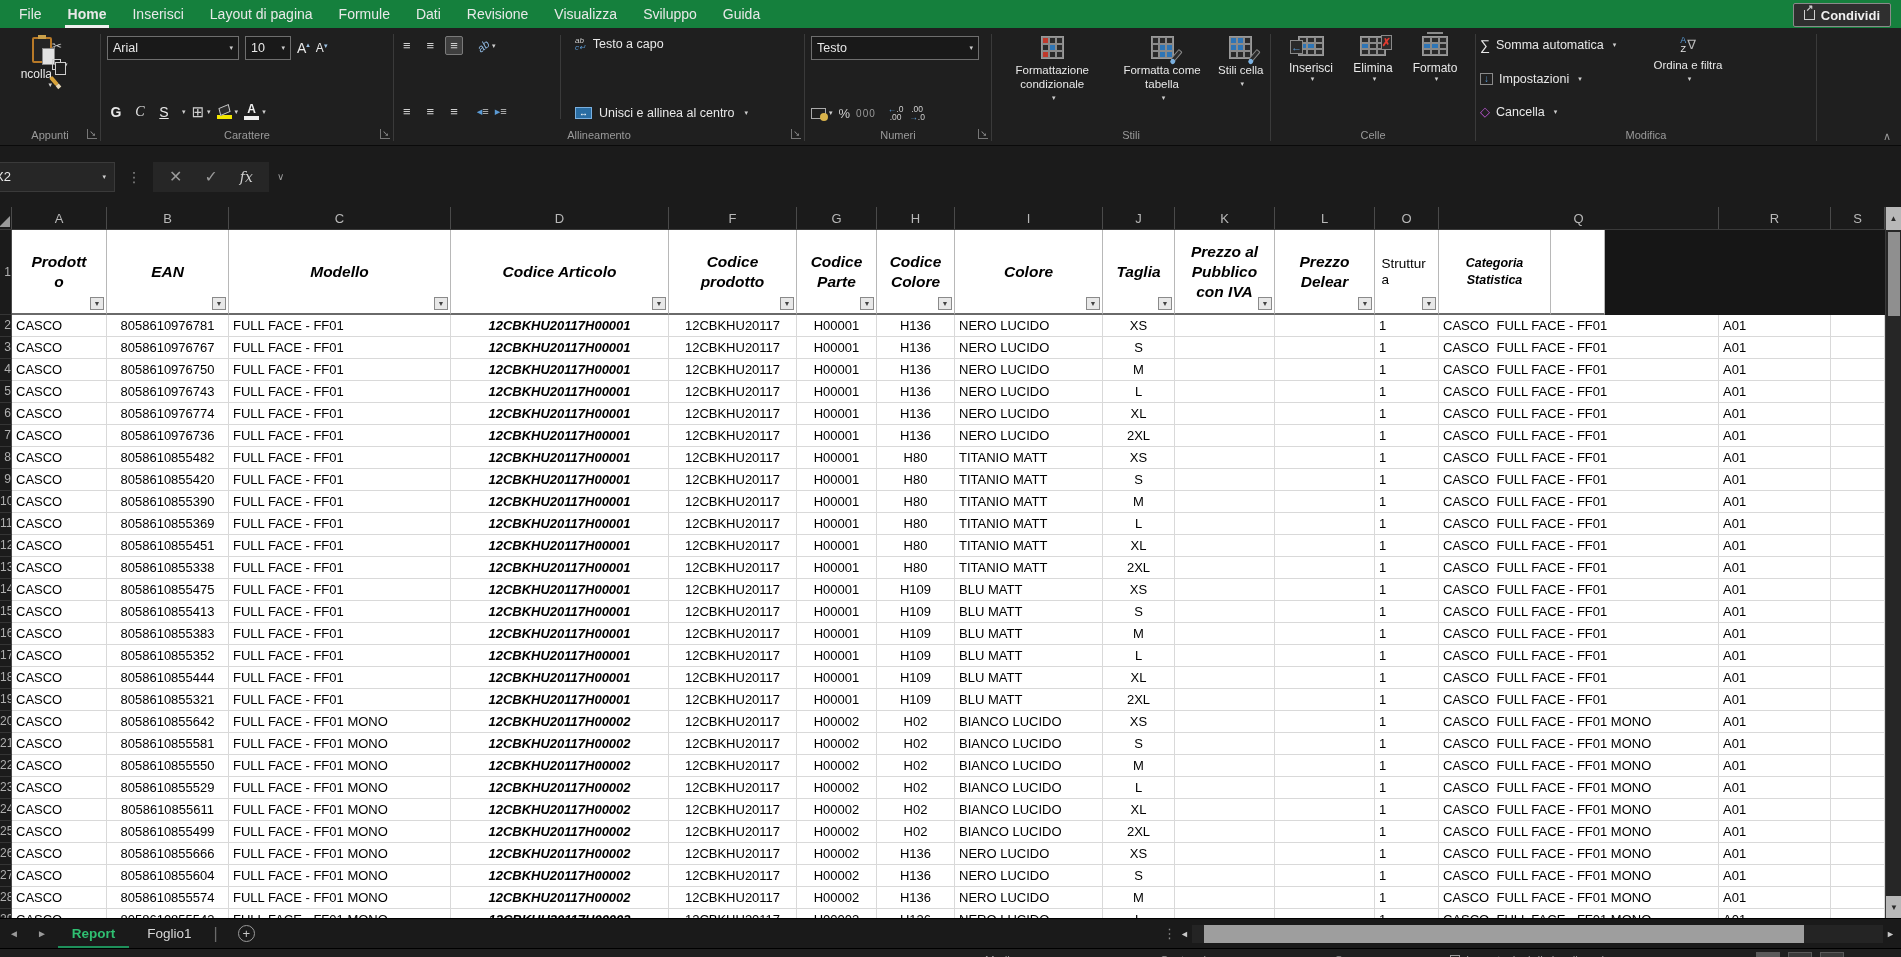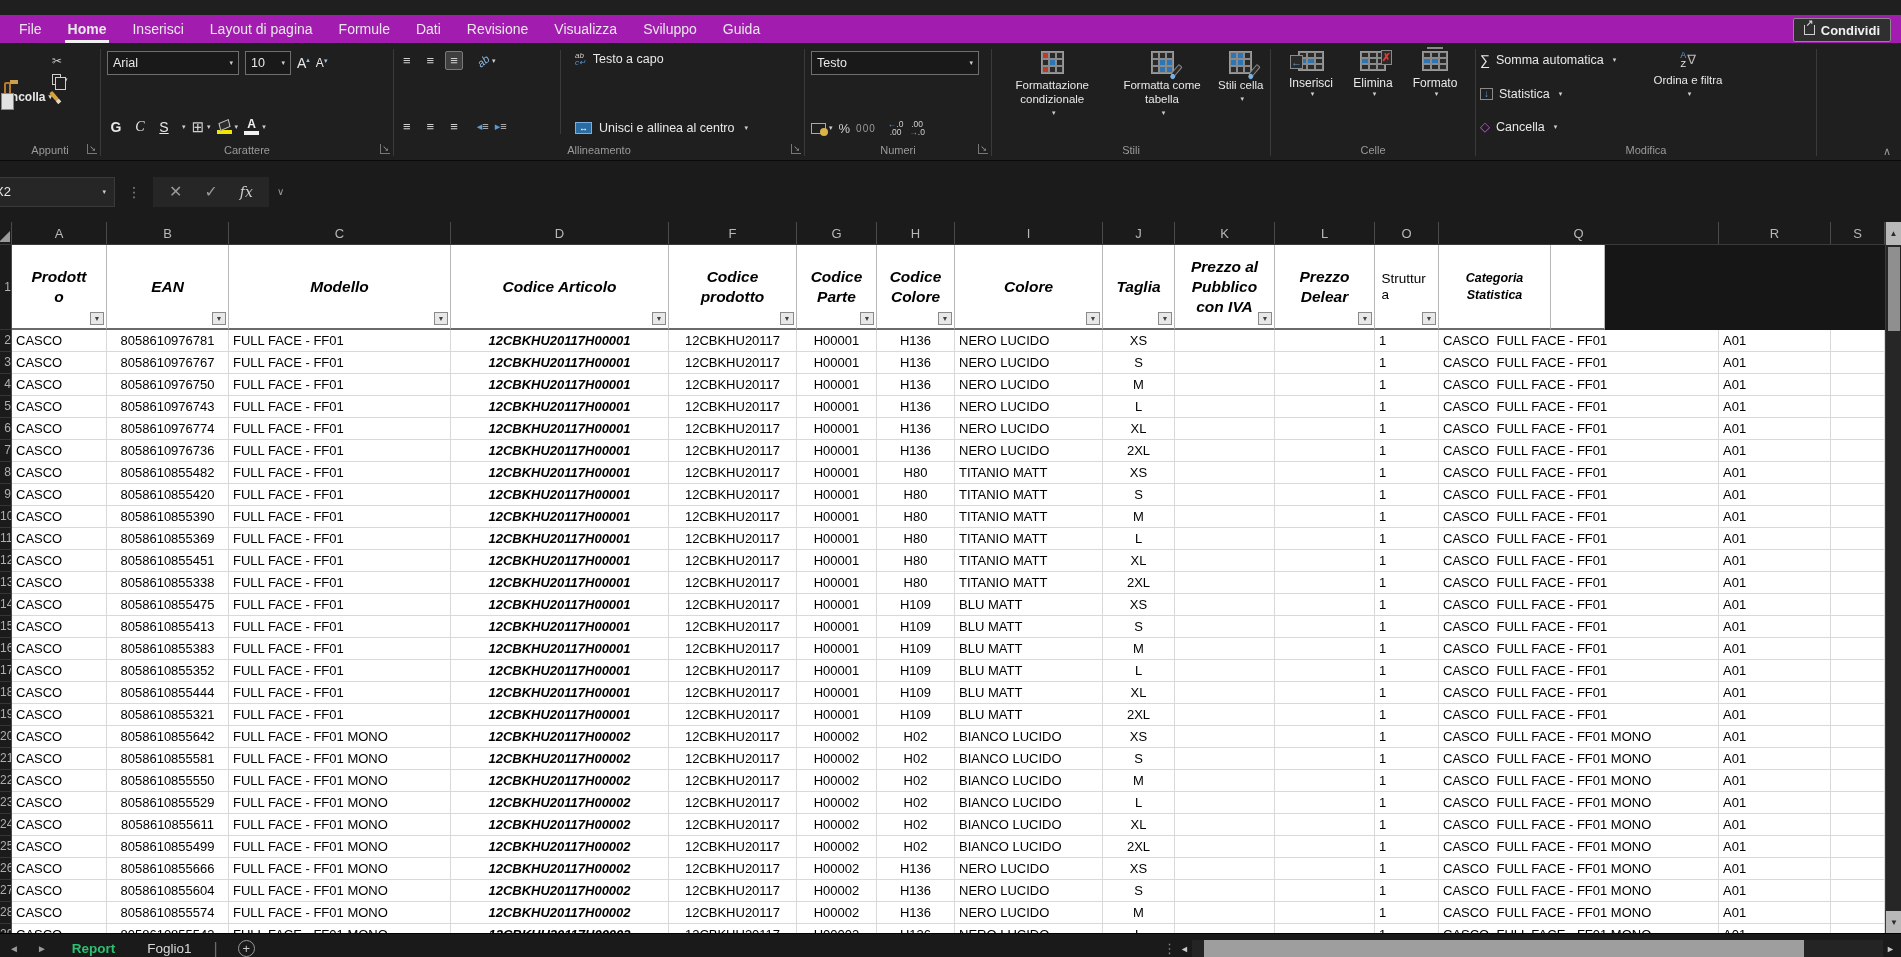--- a/index.html
+++ b/index.html
@@ -1,21 +1,21 @@
 <!DOCTYPE html>
 <html><head>
 <meta charset="utf-8">
 <style>
   * { margin:0; padding:0; box-sizing:border-box; }
   html,body { width:1901px; height:957px; overflow:hidden; background:#161616;
     font-family:"Liberation Sans", sans-serif; }
   .app { position:relative; width:1901px; height:957px; background:#1f1f1f; overflow:hidden; }
 
   
-  .tabrow { height:28px; background:#a21caf; display:flex; align-items:center; position:relative;margin-top:15px; }
+  .tabrow { height:28px; background:#15803d; display:flex; align-items:center; position:relative; }
   .rtabs { display:flex; align-items:center; height:100%; padding-left:6px; }
   .rtab { color:#e8e8e8; font-size:14px; padding:0 13px; height:100%; display:flex; align-items:center; position:relative; cursor:default; }
   .rtab.active { font-weight:bold; }
   .rtab.active::after { content:''; position:absolute; left:10px; right:10px; bottom:0; height:3px; background:#f0f0f0; }
   .share { position:absolute; right:10px; top:3px; height:24px; background:#2f2f2f; border:1px solid #8a8a8a; border-radius:2px;
     color:#f0f0f0; font-weight:bold; font-size:13px; display:flex; align-items:center; gap:6px; padding:0 10px; font-family:inherit; }
   .share-ico { width:11px; height:10px; border:1px solid #cfcfcf; border-top:none; position:relative; display:inline-block; }
   .share-ico::after { content:'↗'; position:absolute; left:1px; top:-7px; font-size:9px; color:#cfcfcf; }
 
   
@@ -24,21 +24,21 @@
   .rgroup { display:flex; flex-direction:column; }
   .rg-content { flex:1; display:flex; padding:5px 4px 0; }
   .rg-label { height:18px; text-align:center; color:#9a9a9a; font-size:11px; position:relative; line-height:16px; }
   .dlg { position:absolute; right:3px; top:2px; font-size:8px; color:#9a9a9a; width:10px; height:10px;
     border-left:1px solid #777; border-bottom:1px solid #777; line-height:10px; text-align:center; cursor:default; }
   .chev { font-size:7px; color:#cfcfcf; margin-left:3px; }
   .btn { color:#e8e8e8; display:inline-flex; align-items:center; justify-content:center; cursor:default; }
 
   
   .g-clip { width:100px; }
-  .paste-btn { display:flex; flex-direction:row; align-items:center; width:48px; color:#e8e8e8; font-size:12px; padding-top:4px;font-weight:bold; }
+  .paste-btn { display:flex; flex-direction:column; align-items:flex-end; width:48px; color:#e8e8e8; font-size:12px; padding-top:4px; }
   .ico-paste { width:20px; height:26px; border:2px solid #b87a28; border-radius:2px; background:#242424; position:relative; margin-bottom:4px; }
   .ico-paste::before { content:''; position:absolute; top:-4px; left:4px; width:8px; height:4px; background:#caa04a; }
   .ico-paste::after { content:''; position:absolute; right:-5px; bottom:-4px; width:11px; height:15px; background:#e2e2e2; border:1px solid #8a8a8a; }
   .clip-col { display:flex; flex-direction:column; gap:6px; padding-top:6px; }
   .mini { color:#cfcfcf; font-size:12px; display:flex; align-items:center; }
   .ico-copy { position:relative; width:9px; height:11px; border:1px solid #cfcfcf; display:inline-block; }
   .ico-copy::after { content:''; position:absolute; left:2px; top:2px; width:9px; height:11px; border:1px solid #cfcfcf; background:#1f1f1f; }
   .ico-brush { display:inline-block; width:4px; height:10px; background:#d8a33a; transform:rotate(-40deg); border-radius:1px; position:relative; }
   .ico-brush::after { content:''; position:absolute; bottom:-4px; left:0; width:4px; height:4px; background:#e8d9b8; }
 
@@ -457,21 +457,21 @@
     <div class="rgroup g-edit">
       <div class="rg-content">
         <div class="mod-col">
           <div class="mod-row">
             <span class="ico-sum">∑</span>
             <span>Somma automatica</span>
             <span class="chev">▾</span>
           </div>
           <div class="mod-row">
             <span class="ico-fillarrow">↓</span>
-            <span>Statistica</span>
+            <span>Impostazioni</span>
             <span class="chev">▾</span>
           </div>
           <div class="mod-row">
             <span class="ico-clear">◇</span>
             <span>Cancella</span>
             <span class="chev">▾</span>
           </div>
         </div>
         <div class="bigbtn" style="width:80px;">
           <span class="ico-sortaz">

